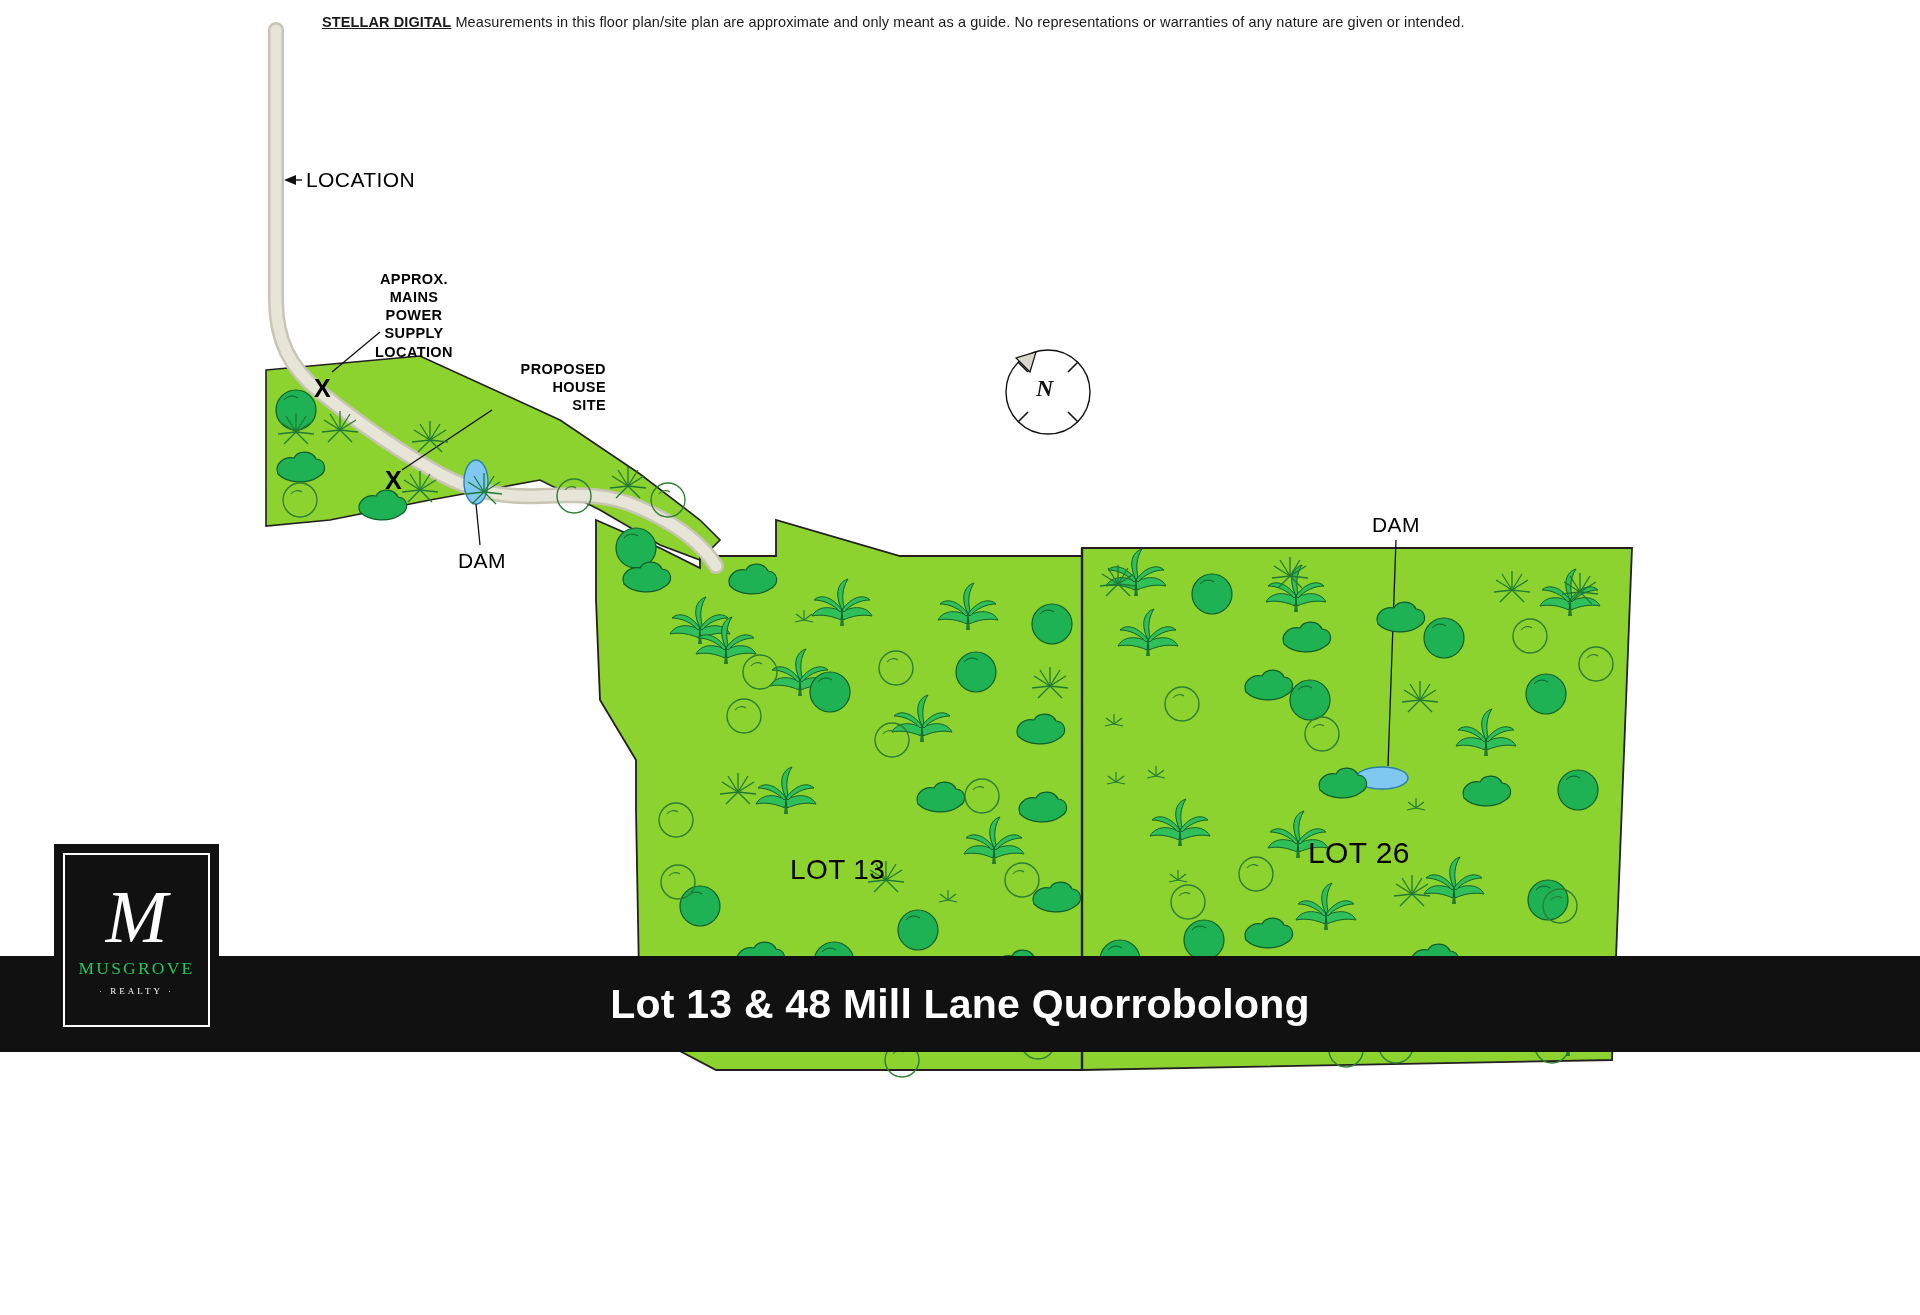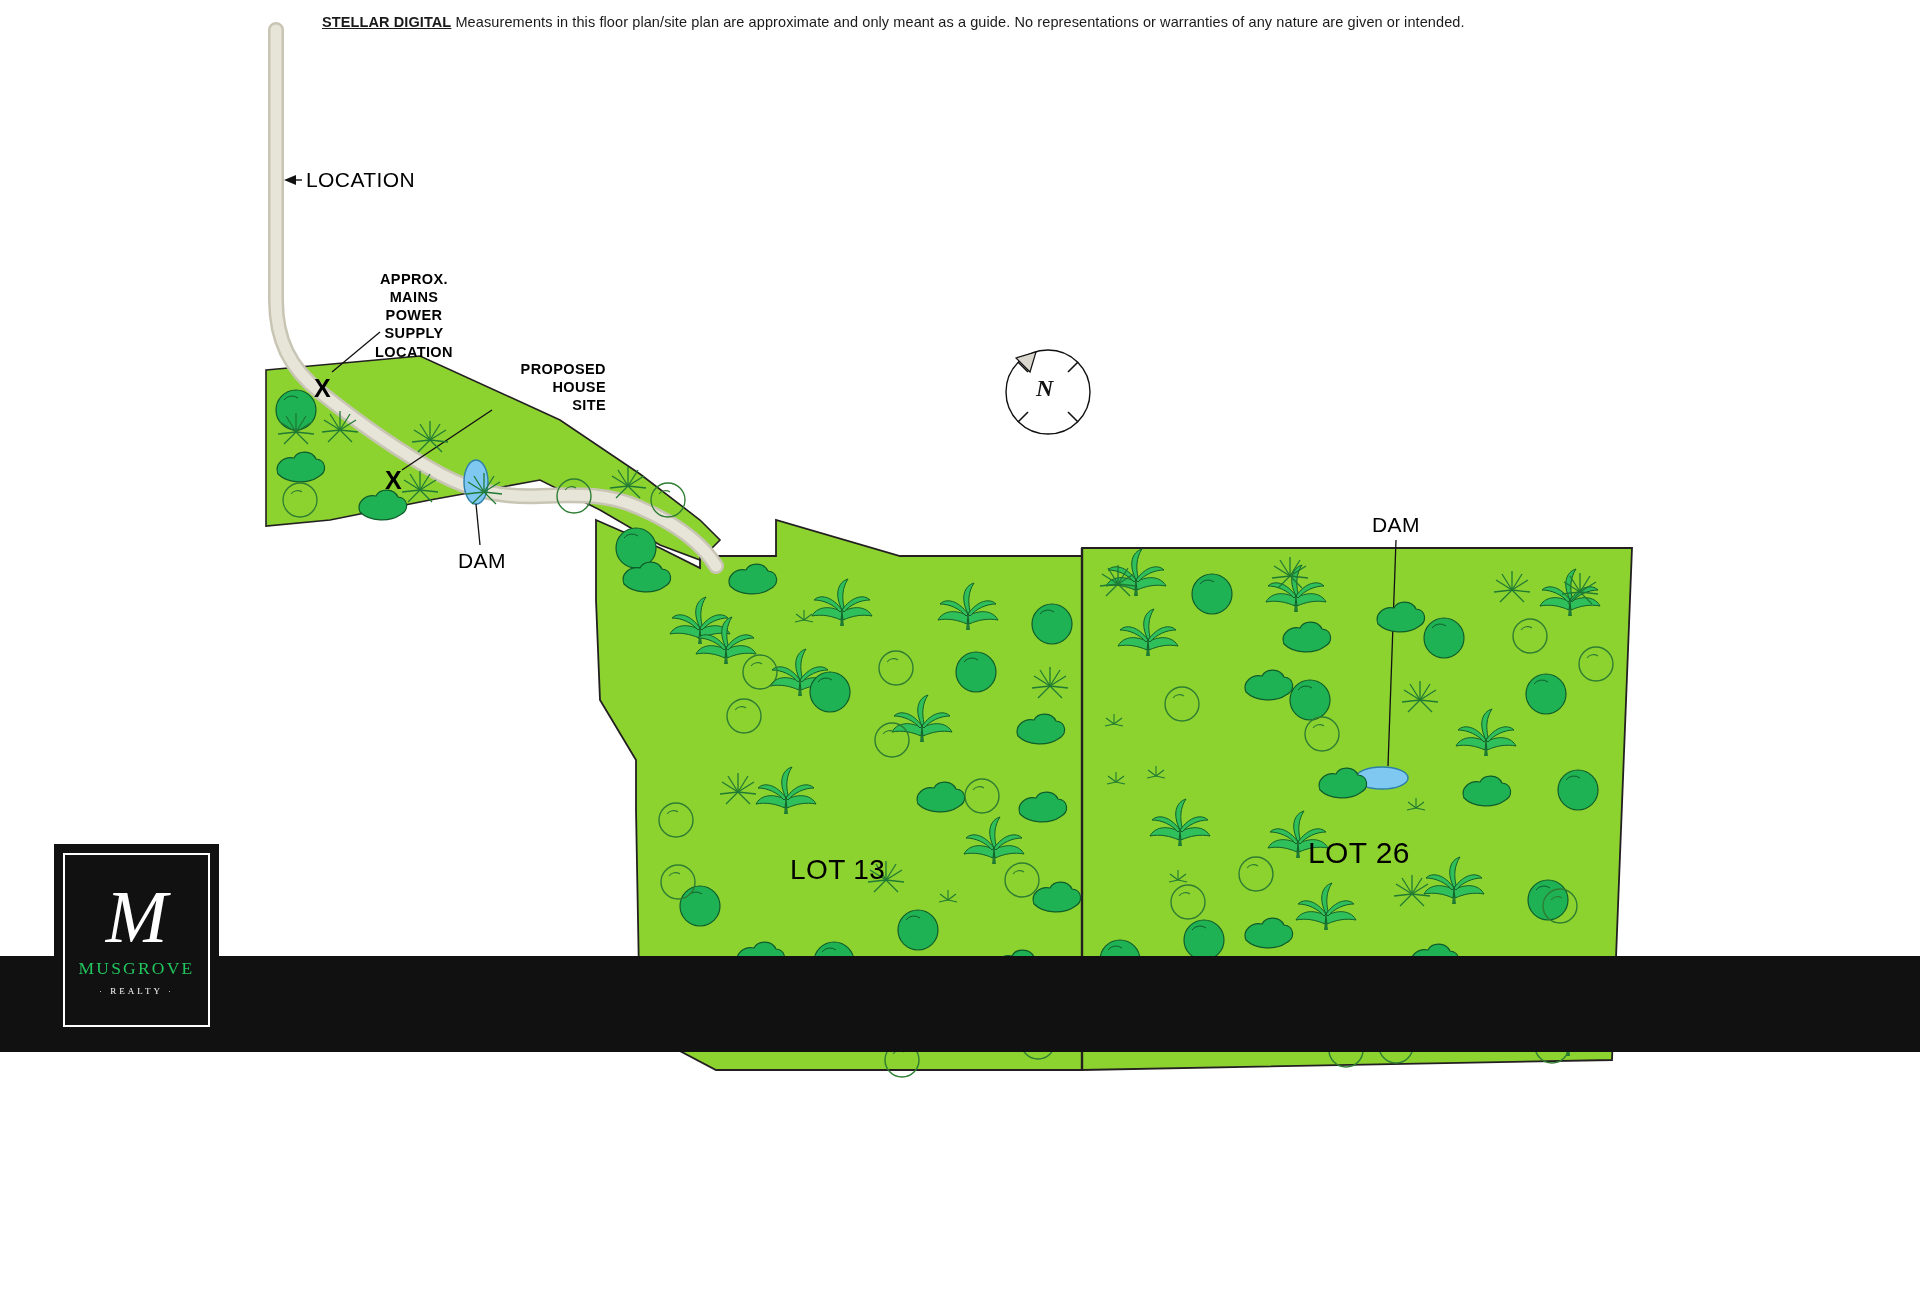--- a/index.html
+++ b/index.html
@@ -375,20 +375,21 @@
 SITE</div>
   <div class="plan-label lbl-dam1">DAM</div>
   <div class="plan-label lbl-dam2">DAM</div>
   <div class="plan-label lbl-lot13">LOT 13</div>
   <div class="plan-label lbl-lot48">LOT 26</div>
   <div class="plan-label marker-x mk1">X</div>
   <div class="plan-label marker-x mk2">X</div>
   <div class="compass-n">N</div>
 
   <div class="banner"></div>
+  <div class="banner-title">Lot 13 &amp; 48 Mill Lane Quorrobolong</div>
 
   <div class="logo-box">
     <div class="logo-inner">
       <div class="logo-m">M</div>
       <div class="logo-name">MUSGROVE</div>
       <div class="logo-sub">· REALTY ·</div>
     </div>
   </div>
 
 </div>

